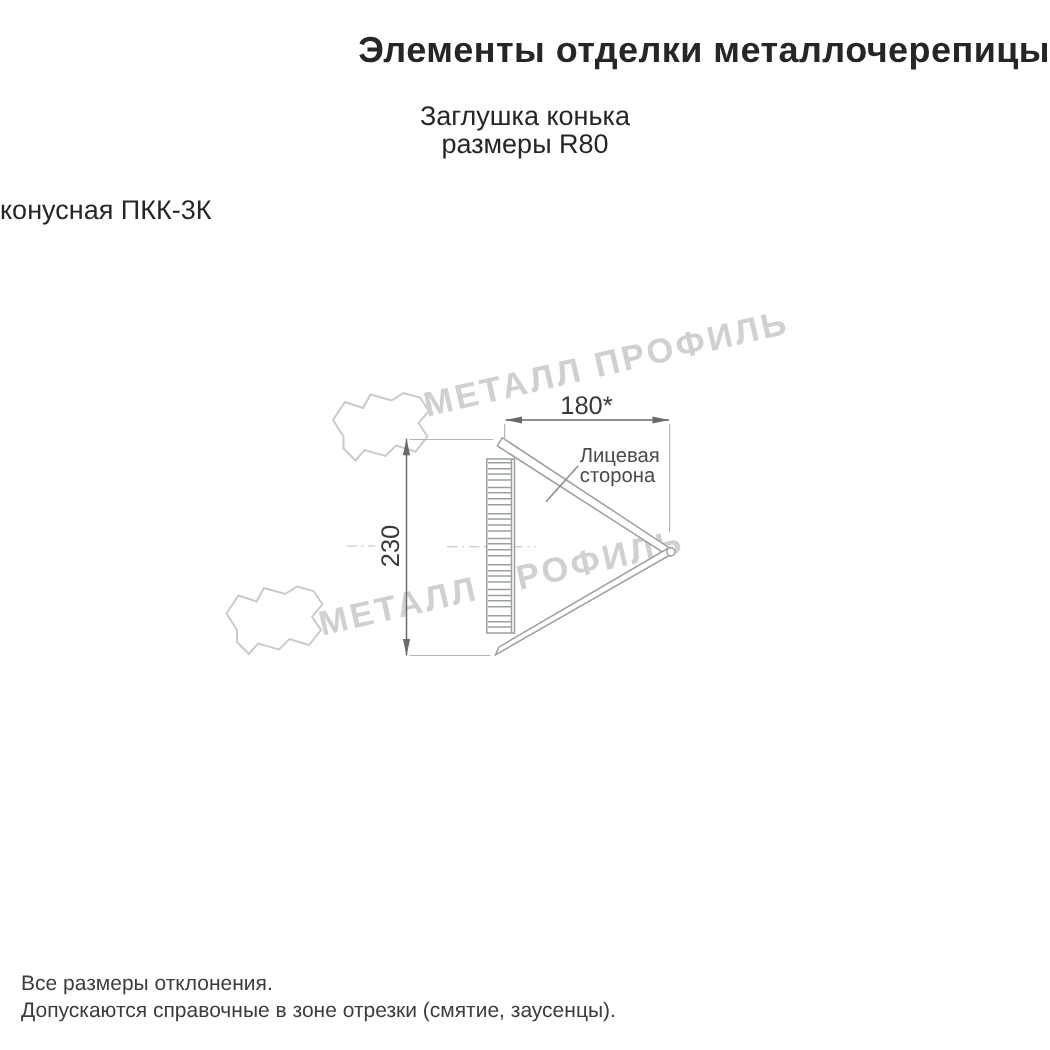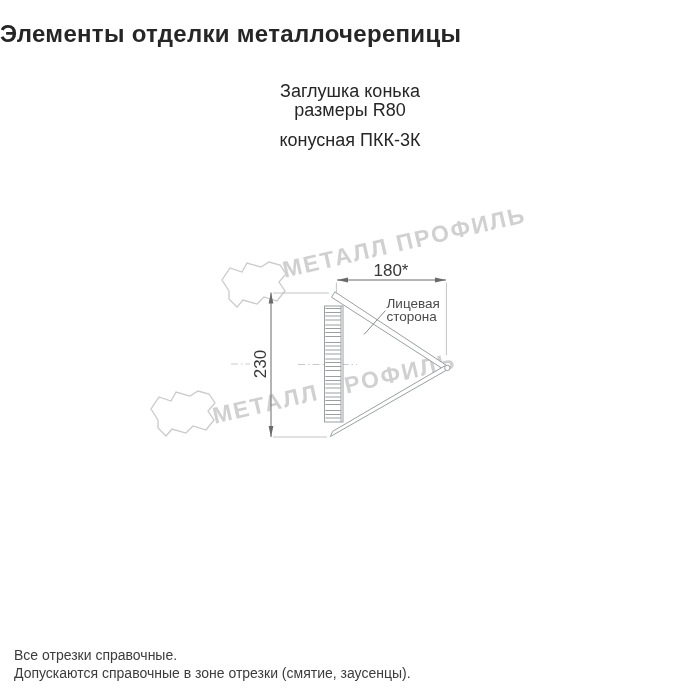--- a/index.html
+++ b/index.html
@@ -8,34 +8,33 @@
     width:700px; height:700px;
     background: var(--background, #ffffff);
     font-family: "Liberation Sans", sans-serif;
     position: relative;
     overflow: hidden;
   }
   .page { position:absolute; inset:0; }
 
   .title {
     position:absolute; top:20px; left:0; width:700px;
-    text-align:left;
+    text-align:right;
     font-size:24px; font-weight:700;
     color: var(--title-text, #262626);
     letter-spacing:0.3px;
   }
   .subtitle {
-    position:absolute; top:82px; left:0; width:700px;
+    position:absolute; top:68px; left:0; width:700px;
     text-align:center;
     font-size:18px; line-height:19px; font-weight:400;
     color: var(--title-text, #2a2a2a);
   }
   .product {
     position:absolute; top:130px; left:0; width:700px;
-    text-align:center;
     font-size:18px; font-weight:400;
     color: var(--title-text, #2a2a2a);
   }
 
   .watermark-text {
     position:absolute;
     white-space:nowrap;
     font-size:23px; font-weight:700; letter-spacing:2px;
     color: var(--watermark, #d0d0d0);
     transform-origin: 0 50%;
@@ -158,17 +157,17 @@
     </g>
 
     <g>
       <line class="ln" x1="385.5" y1="310.5" x2="364" y2="334.5" style="stroke:#8a8a8a"></line>
       <text class="face-text" x="386.5" y="308">Лицевая</text>
       <text class="face-text" x="386.5" y="321">сторона</text>
     </g>
   </svg>
 
   <div class="footer">
-    <div>Все отрезки справочные.</div>
+    <div>Все размеры отклонения.</div>
     <div>Допускаются справочные в зоне отрезки (смятие, заусенцы).</div>
   </div>
 
 </div>
 
 </body></html>

